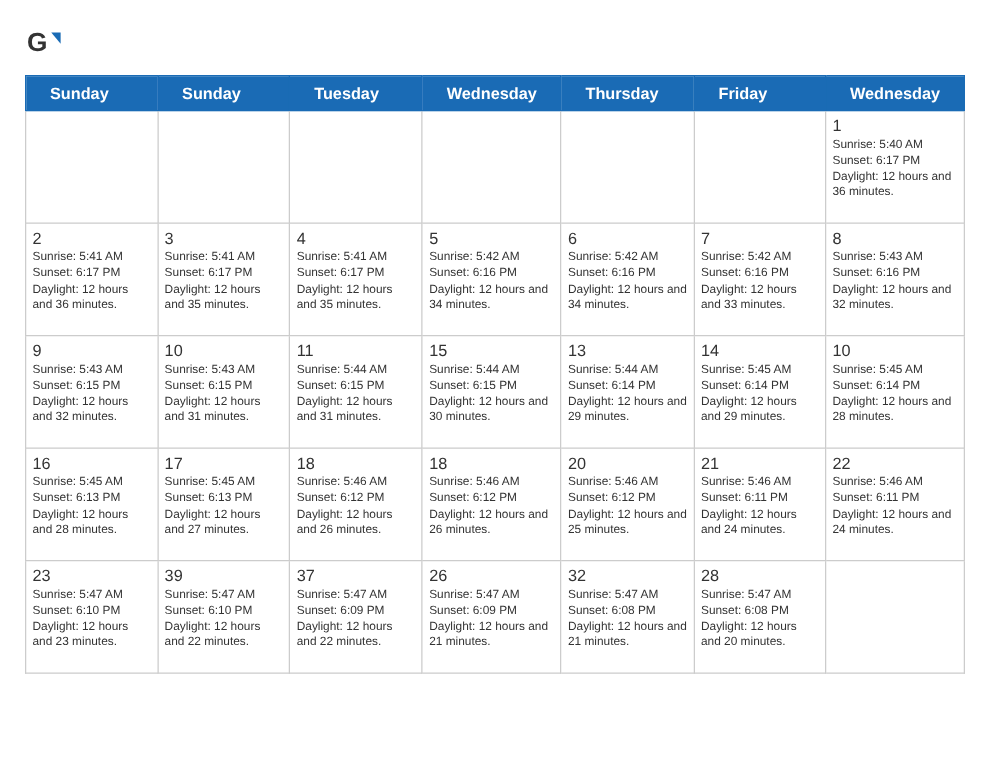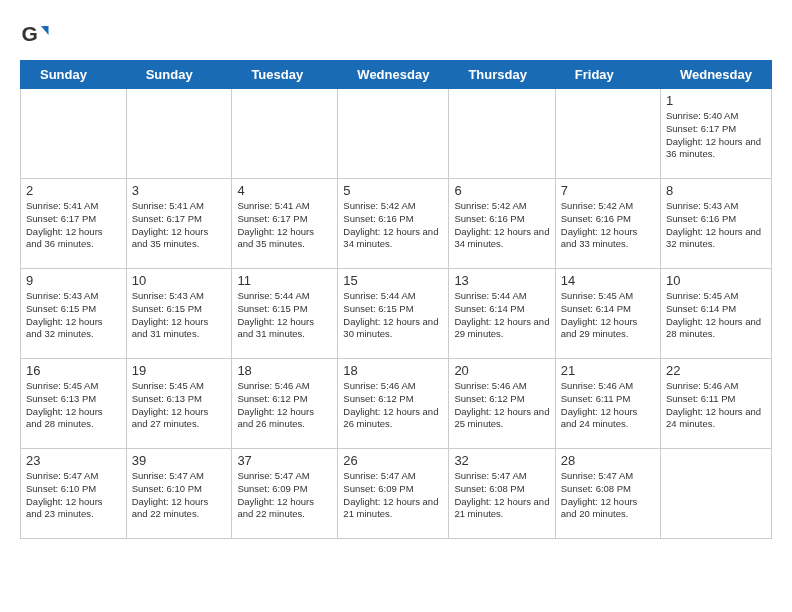--- a/index.html
+++ b/index.html
@@ -227,21 +227,21 @@
         </td>
       </tr>
       <tr>
         <td>
           <span class="day-number">16</span>
           <div class="day-info" style="white-space: pre-line;">Sunrise: 5:45 AM
 Sunset: 6:13 PM
 Daylight: 12 hours and 28 minutes.</div>
         </td>
         <td>
-          <span class="day-number">19</span>
+          <span class="day-number">17</span>
           <div class="day-info" style="white-space: pre-line;">Sunrise: 5:45 AM
 Sunset: 6:13 PM
 Daylight: 12 hours and 27 minutes.</div>
         </td>
         <td>
           <span class="day-number">18</span>
           <div class="day-info" style="white-space: pre-line;">Sunrise: 5:46 AM
 Sunset: 6:12 PM
 Daylight: 12 hours and 26 minutes.</div>
         </td>

